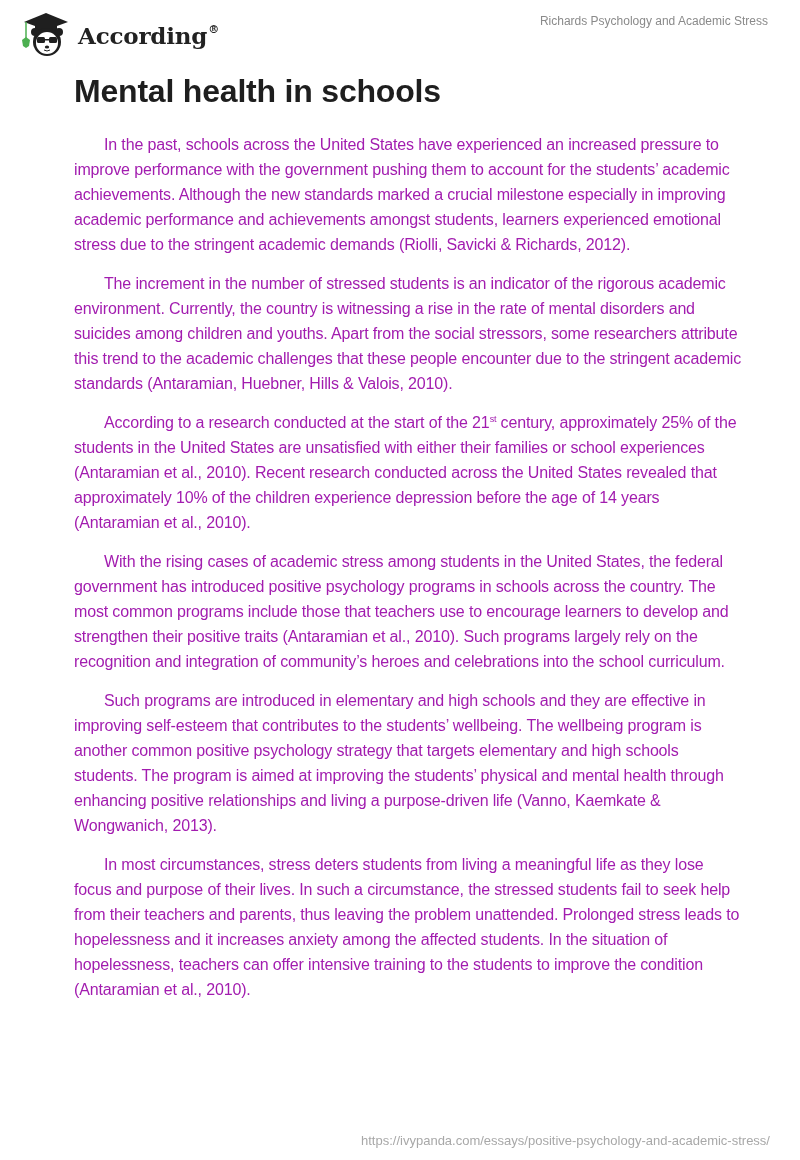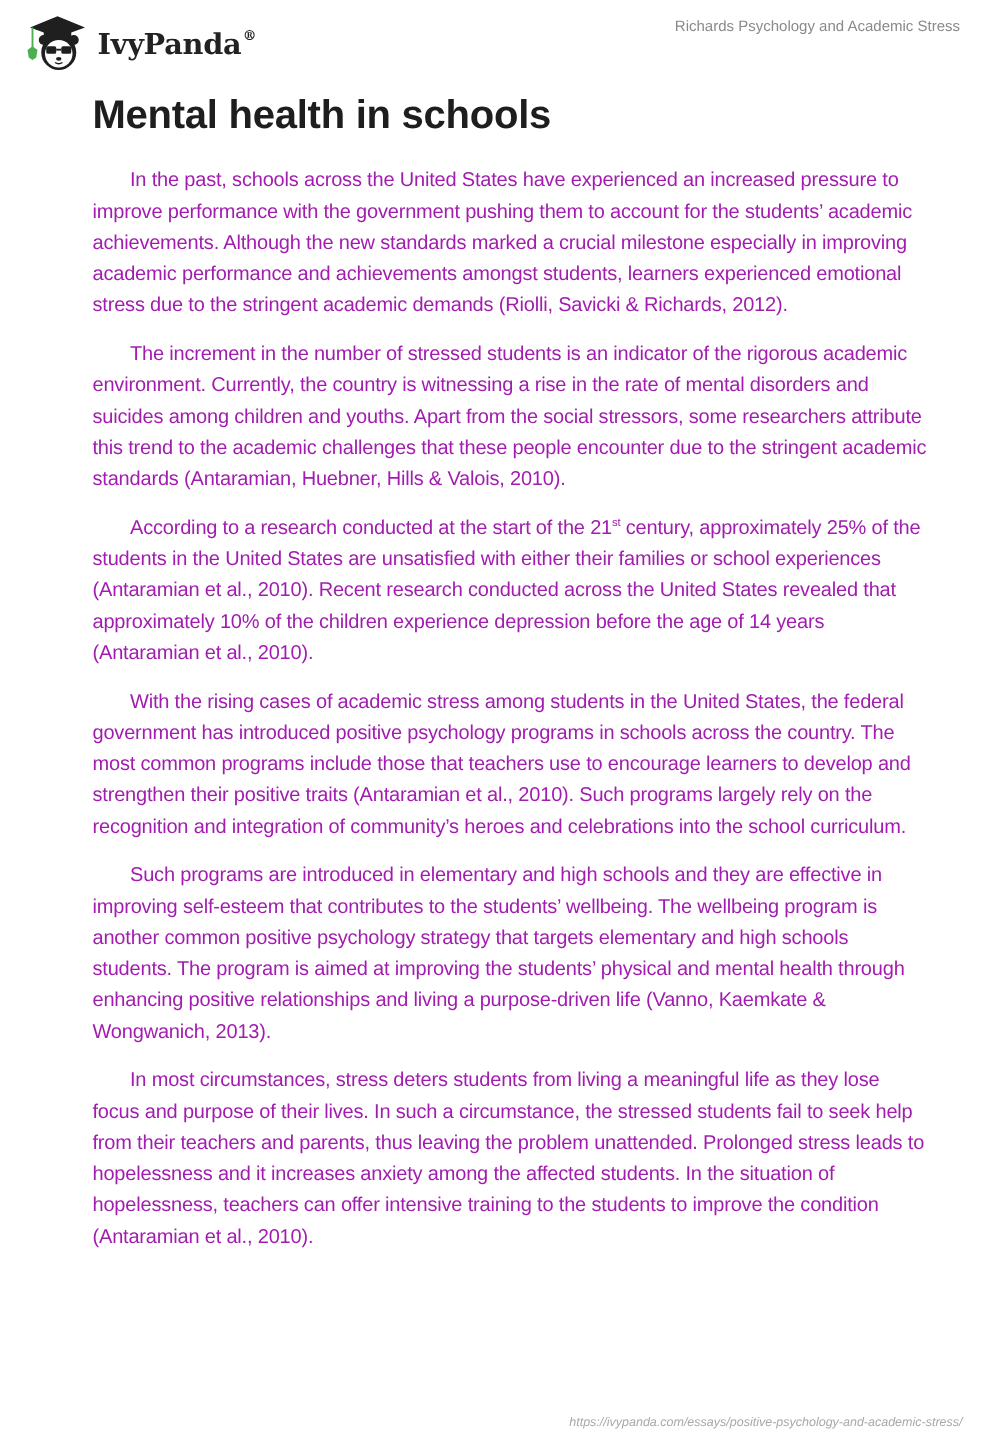--- a/index.html
+++ b/index.html
@@ -81,23 +81,22 @@
     }
     .content sup {
       font-size: 9px;
       line-height: 0;
       vertical-align: super;
     }
     .footer-url {
       position: absolute;
       right: 30px;
       top: 1133px;
-      font-size: 10px;
+      font-size: 13px;
       color: #a8a8a8;
-      font-style: italic;
     }
   </style>
 </head>
 <body>
 
 <header class="header">
   <div class="logo">
     <svg class="logo-icon" viewBox="0 0 56 48" xmlns="http://www.w3.org/2000/svg">
 
       <polygon points="8,12 30,3 52,12 30,20" fill="#1f1f1f"></polygon>
@@ -112,21 +111,21 @@
       <circle cx="19" cy="22" r="4" fill="#1f1f1f"></circle>
       <circle cx="43" cy="22" r="4" fill="#1f1f1f"></circle>
 
       <rect x="21" y="27" width="8" height="6" rx="1.5" fill="#1f1f1f"></rect>
       <rect x="33" y="27" width="8" height="6" rx="1.5" fill="#1f1f1f"></rect>
       <rect x="29" y="29" width="4" height="1.5" fill="#1f1f1f"></rect>
 
       <ellipse cx="31" cy="37" rx="2.2" ry="1.5" fill="#1f1f1f"></ellipse>
       <path d="M28,40 Q31,42 34,40" stroke="#1f1f1f" stroke-width="1" fill="none"></path>
     </svg>
-    <span class="logo-text"><span>IvyPanda</span><span class="logo-reg">®</span></span>
+    <span class="logo-text"><span>According</span><span class="logo-reg">®</span></span>
   </div>
   <div class="doc-title">Richards Psychology and Academic Stress</div>
 </header>
 
 <h1 class="section-heading">Mental health in schools</h1>
 
 <main class="content">
   <p>In the past, schools across the United States have experienced an increased pressure to improve performance with the government pushing them to account for the students’ academic achievements. Although the new standards marked a crucial milestone especially in improving academic performance and achievements amongst students, learners experienced emotional stress due to the stringent academic demands (Riolli, Savicki &amp; Richards, 2012).</p>
   <p>The increment in the number of stressed students is an indicator of the rigorous academic environment. Currently, the country is witnessing a rise in the rate of mental disorders and suicides among children and youths. Apart from the social stressors, some researchers attribute this trend to the academic challenges that these people encounter due to the stringent academic standards (Antaramian, Huebner, Hills &amp; Valois, 2010).</p>
   <p><span>According to a research conducted at the start of the 21</span><sup>st</sup><span> century, approximately 25% of the students in the United States are unsatisfied with either their families or school experiences (Antaramian et al., 2010). Recent research conducted across the United States revealed that approximately 10% of the children experience depression before the age of 14 years (Antaramian et al., 2010).</span></p>

